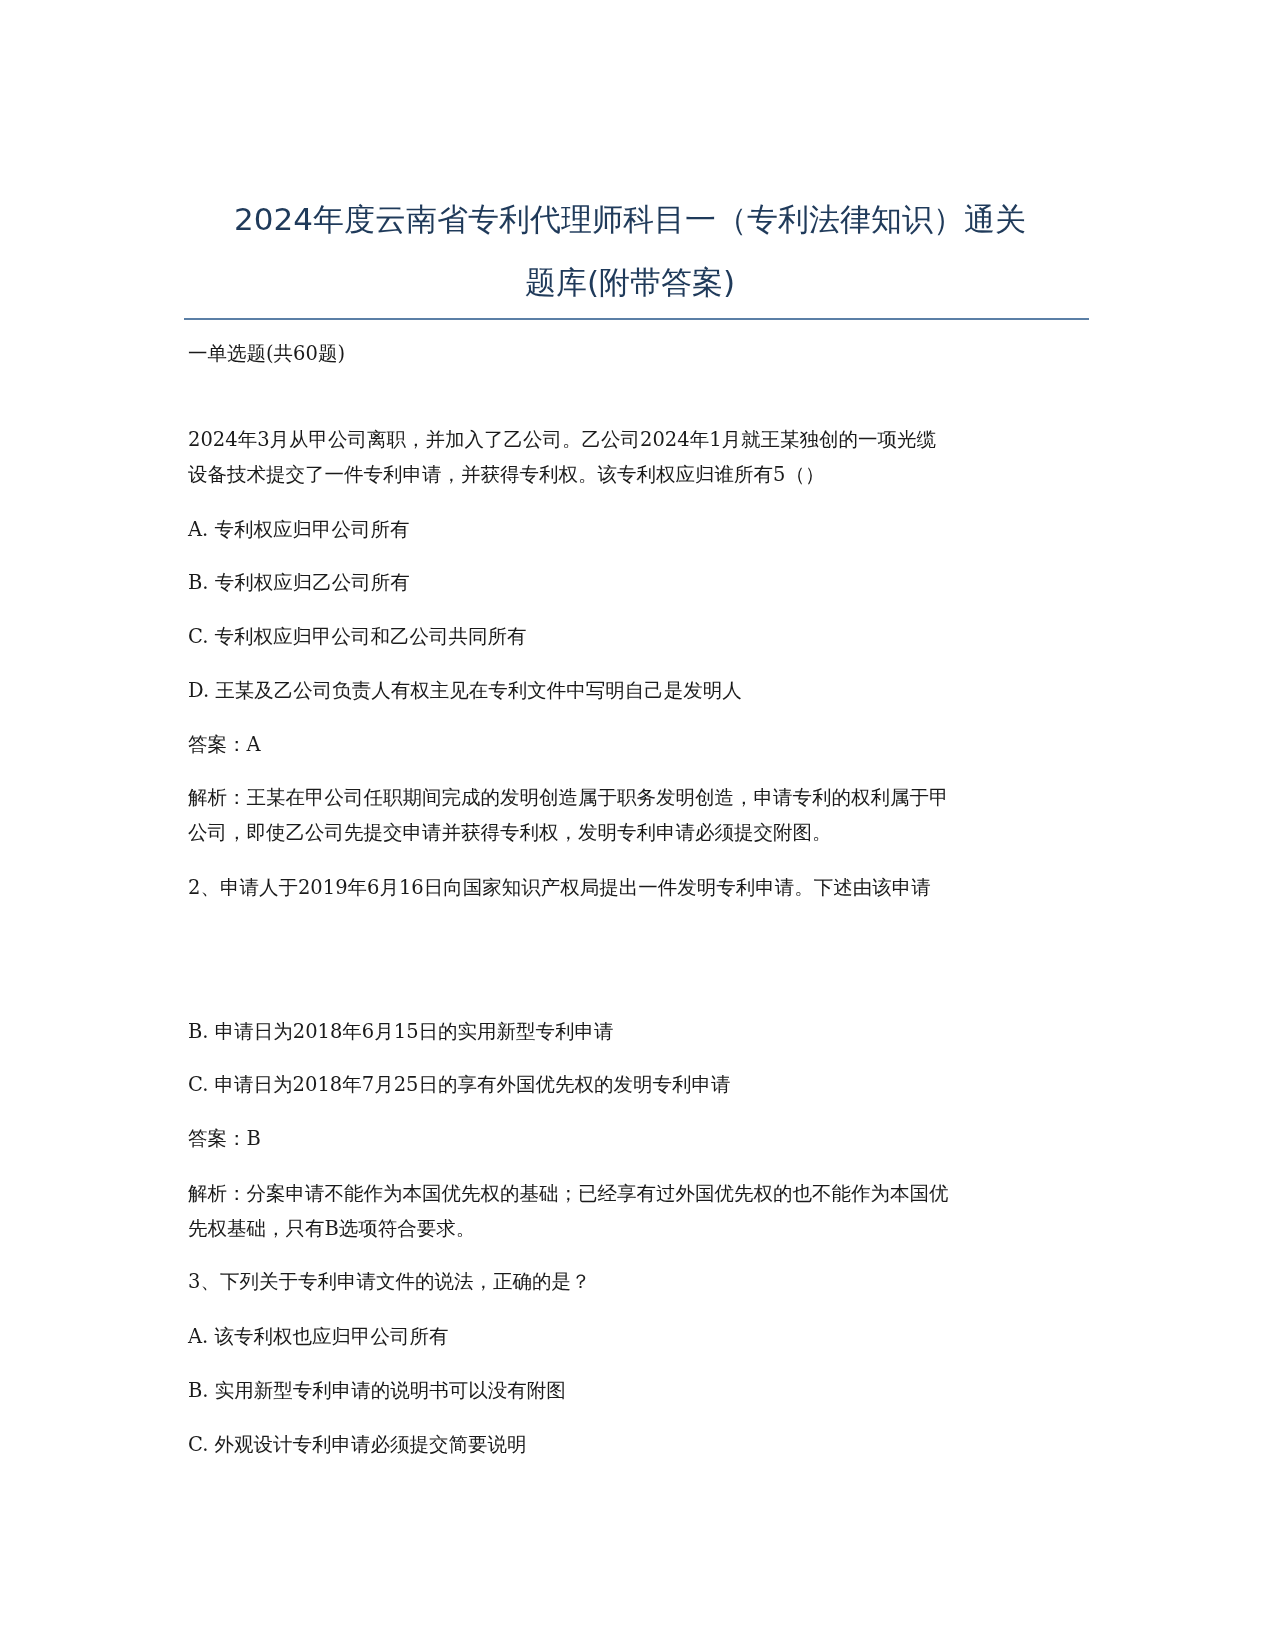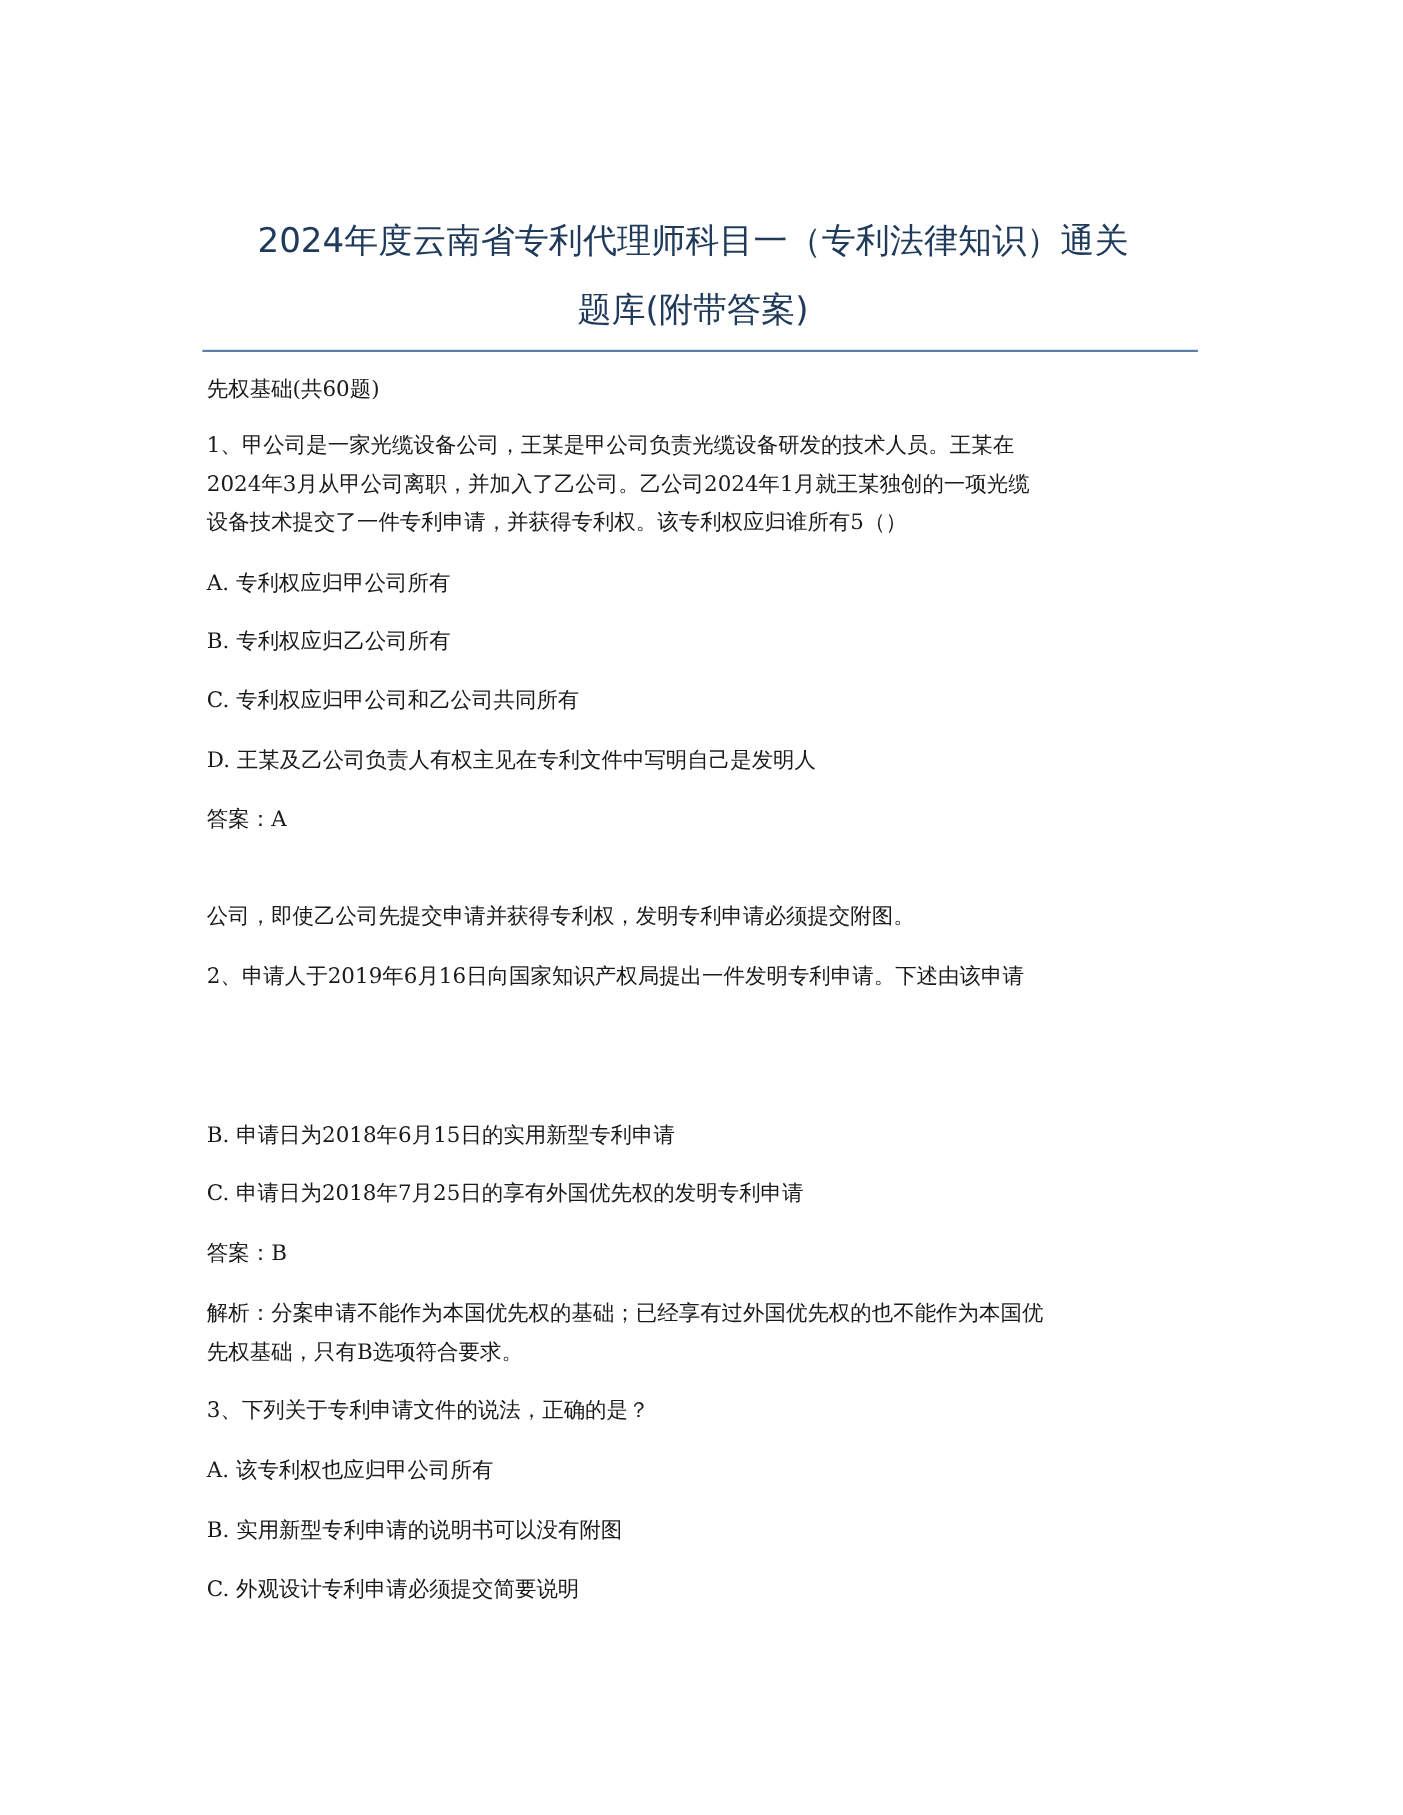--- a/index.html
+++ b/index.html
@@ -15,30 +15,30 @@
   .p { position:absolute; left:188px; width:900px; font-size:19.5px; line-height:35px; white-space:nowrap; }
 </style>
 </head>
 <body>
 
 <div class="page">
   <div class="title l1">2024年度云南省专利代理师科目一（专利法律知识）通关</div>
   <div class="title l2">题库(附带答案)</div>
   <div class="rule"></div>
 
-  <div class="p" style="top:290px">先权基础(共60题)</div>
+  <div class="p" style="top:290px">一单选题(共60题)</div>
 
-  <div class="p" style="top:341px">1、甲公司是一家光缆设备公司，王某是甲公司负责光缆设备研发的技术人员。王某在</div>
   <div class="p" style="top:376px">2024年3月从甲公司离职，并加入了乙公司。乙公司2024年1月就王某独创的一项光缆</div>
   <div class="p" style="top:411px">设备技术提交了一件专利申请，并获得专利权。该专利权应归谁所有5（）</div>
   <div class="p" style="top:466px">A. 专利权应归甲公司所有</div>
   <div class="p" style="top:519px">B. 专利权应归乙公司所有</div>
   <div class="p" style="top:573px">C. 专利权应归甲公司和乙公司共同所有</div>
   <div class="p" style="top:627px">D. 王某及乙公司负责人有权主见在专利文件中写明自己是发明人</div>
   <div class="p" style="top:681px">答案：A</div>
+  <div class="p" style="top:734px">解析：王某在甲公司任职期间完成的发明创造属于职务发明创造，申请专利的权利属于甲</div>
   <div class="p" style="top:769px">公司，即使乙公司先提交申请并获得专利权，发明专利申请必须提交附图。</div>
 
   <div class="p" style="top:824px">2、申请人于2019年6月16日向国家知识产权局提出一件发明专利申请。下述由该申请</div>
   <div class="p" style="top:968px">B. 申请日为2018年6月15日的实用新型专利申请</div>
   <div class="p" style="top:1021px">C. 申请日为2018年7月25日的享有外国优先权的发明专利申请</div>
   <div class="p" style="top:1075px">答案：B</div>
   <div class="p" style="top:1130px">解析：分案申请不能作为本国优先权的基础；已经享有过外国优先权的也不能作为本国优</div>
   <div class="p" style="top:1165px">先权基础，只有B选项符合要求。</div>
 
   <div class="p" style="top:1218px">3、下列关于专利申请文件的说法，正确的是？</div>

